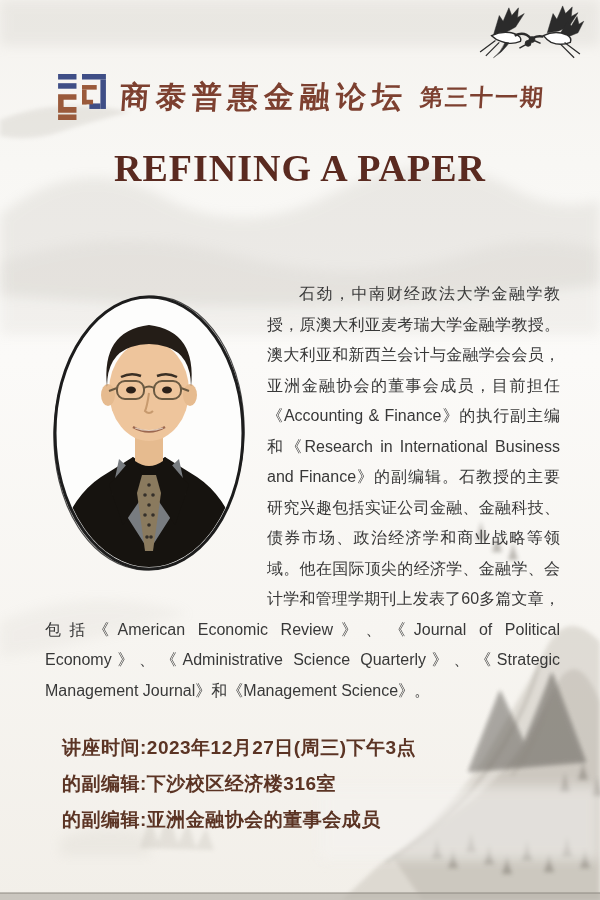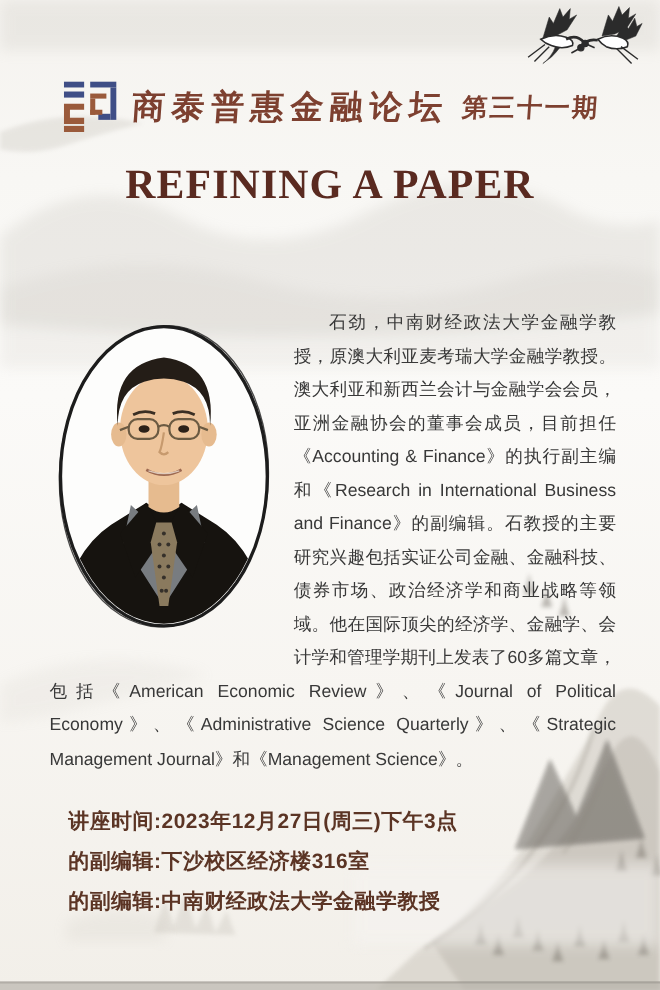--- a/index.html
+++ b/index.html
@@ -218,16 +218,16 @@
           <path d="M86,139 Q100,144 114,139" stroke="#f7efe6" stroke-width="1.2" fill="none" opacity="0.7"></path>
         </g>
       </svg>
     </div>
     <p>石劲，中南财经政法大学金融学教授，原澳大利亚麦考瑞大学金融学教授。澳大利亚和新西兰会计与金融学会会员，亚洲金融协会的董事会成员，目前担任《Accounting &amp; Finance》的执行副主编和《Research in International Business and Finance》的副编辑。石教授的主要研究兴趣包括实证公司金融、金融科技、债券市场、政治经济学和商业战略等领域。他在国际顶尖的经济学、金融学、会计学和管理学期刊上发表了60多篇文章，包括《American Economic Review》、《Journal of Political Economy》、《Administrative Science Quarterly》、《Strategic Management Journal》和《Management Science》。</p>
   </div>
 
   <div class="details">
     <div class="detail-line"><span>讲座时间:</span><span>2023年12月27日(周三)下午3点</span></div>
     <div class="detail-line"><span>的副编辑:</span><span>下沙校区经济楼316室</span></div>
-    <div class="detail-line"><span>的副编辑:</span><span>中南财经政法大学金融学教授</span></div>
+    <div class="detail-line"><span>的副编辑:</span><span>亚洲金融协会的董事会成员</span></div>
   </div>
 
 </div>
 
 </body></html>

